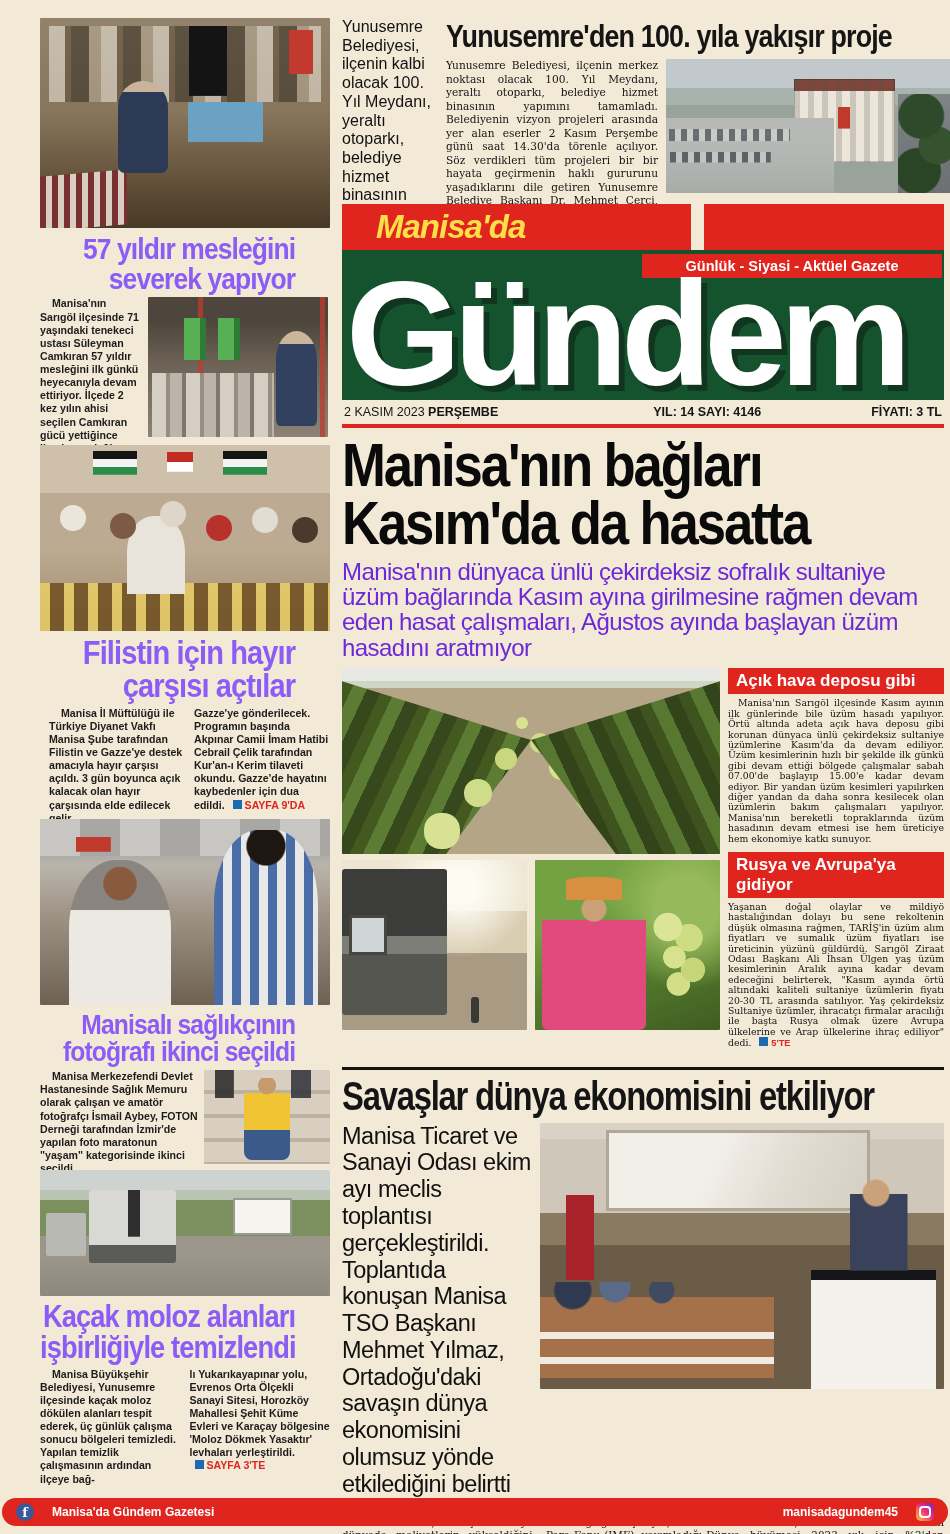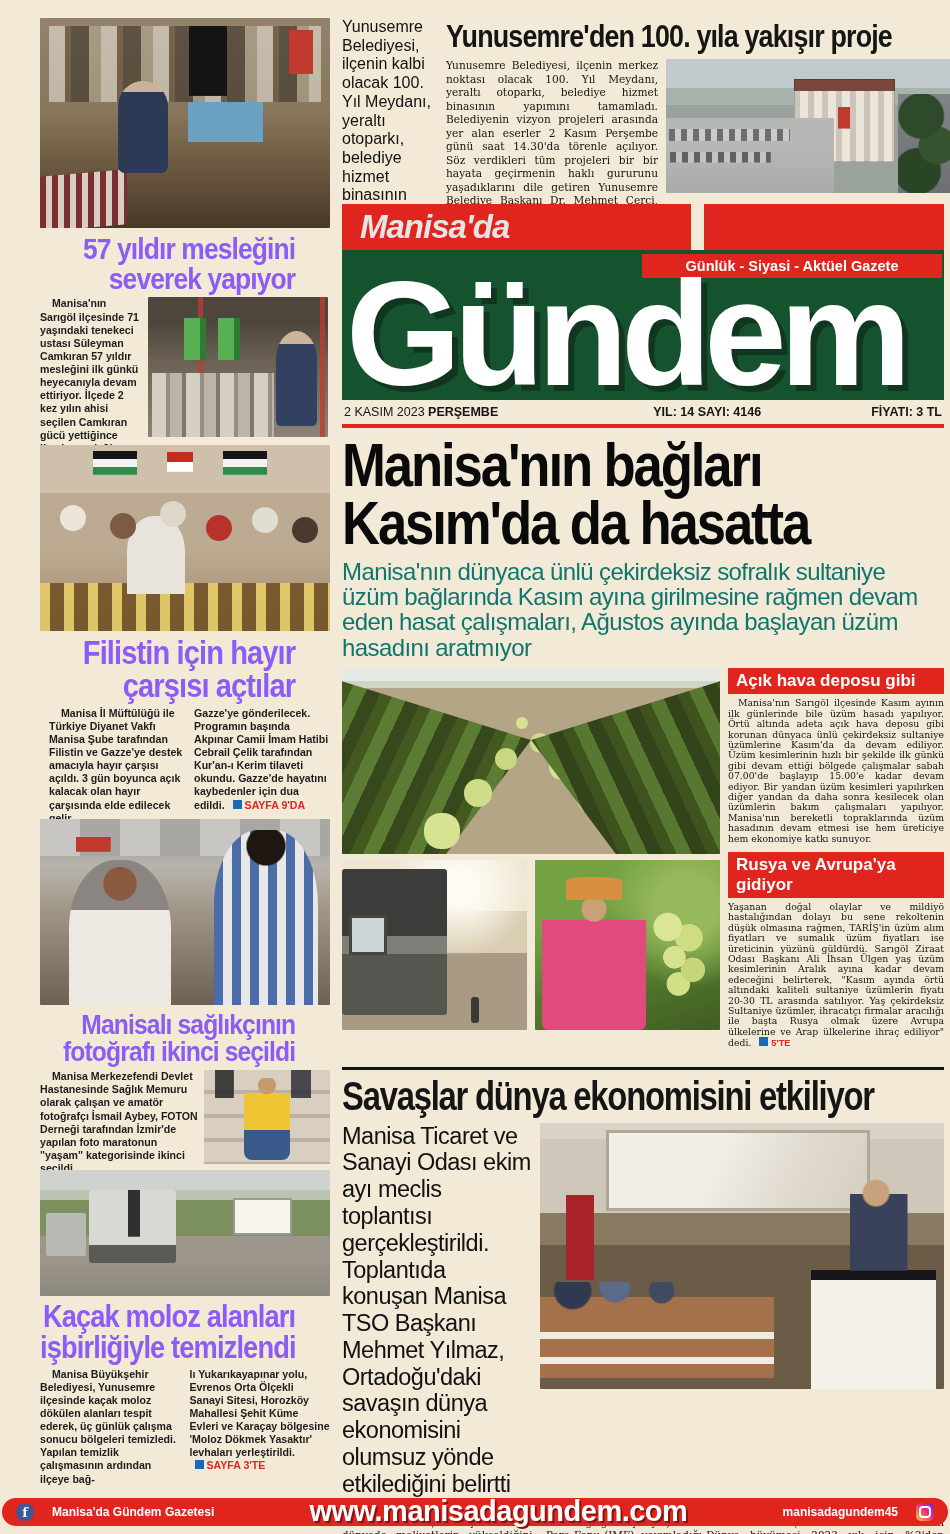--- a/index.html
+++ b/index.html
@@ -202,38 +202,38 @@
   .topstrip .rest{flex:1;}
   .topstrip h2{margin:0 0 4px;font-size:32px;font-weight:900;letter-spacing:-1px;white-space:nowrap;
     transform:scaleX(.84);transform-origin:left;}
   .topstrip .row{display:flex;gap:8px;}
   .topstrip .row .b-serif{width:212px;flex:0 0 212px;font-size:10.6px;line-height:1.28;text-align:justify;margin:0;}
 
   
   .masthead{margin-top:4px;position:relative;}
   .mh-red{height:46px;background:#e0251f;position:relative;display:flex;align-items:center;}
   .mh-red .notch{position:absolute;left:58%;top:0;width:13px;height:100%;background:#f2e9d6;}
-  .brandpre{font-size:33px;font-style:italic;font-weight:900;color:#e5e5e5;padding-left:18px;letter-spacing:-1px;}
+  .brandpre{font-size:33px;font-style:italic;font-weight:900;color:#fde047;padding-left:34px;letter-spacing:-1px;}
   .mh-blue{height:150px;background:#14532d;position:relative;overflow:visible;}
   .brand{position:absolute;left:4px;bottom:-8px;font-size:148px;font-weight:900;color:#fff;
     letter-spacing:-7px;line-height:1;text-shadow:6px 6px 0 rgba(15,15,15,.42);z-index:2;}
   .tagline{position:absolute;top:4px;right:2px;width:300px;height:24px;background:#e0251f;color:#fff;
     font-size:14.5px;font-weight:700;display:flex;align-items:center;justify-content:center;z-index:1;}
   .dateline{display:flex;align-items:center;height:24px;font-size:12.5px;padding:0 2px;}
   .dateline .d1{flex:1;}
   .dateline .d1 b{font-weight:900;}
   .dateline .d2{font-weight:900;margin-right:110px;}
   .dateline .d3{font-weight:900;}
   .redrule{height:4px;background:#e0251f;}
 
   
   .lead-hl{margin:8px 0 2px;}
   .lead-hl .ln{display:block;font-size:62px;font-weight:900;letter-spacing:-2.5px;line-height:.94;
     white-space:nowrap;transform:scaleX(.85);transform-origin:left;color:#0a0a0a;}
-  .deck{font-size:24px;line-height:1.06;font-weight:400;letter-spacing:-0.6px;color:#0f766e;margin:6px 0 8px;}
+  .deck{font-size:24px;line-height:1.06;font-weight:400;letter-spacing:-0.6px;color:#6d28d9;margin:6px 0 8px;}
 
   .leadrow{display:flex;gap:8px;}
   .leadphotos{width:378px;flex:0 0 378px;}
   .subphotos{display:flex;gap:8px;margin-top:6px;}
   .sidebar{flex:1;min-width:0;}
   .redbar{background:#e0251f;color:#fff;font-weight:700;font-size:17px;padding:3px 8px;margin:0 0 4px;}
   .sidebar .b-serif{font-size:9.3px;line-height:1.12;text-align:justify;margin:0 0 8px;}
   .sidebar .b-serif .ind{text-indent:10px;display:block;}
 
   
@@ -428,19 +428,18 @@
       </div>
 
     </div>
   </div>
 
   <div class="footer">
     <span class="fgrp">
       <span class="fb-ic"></span>
       <span>Manisa'da Gündem Gazetesi</span>
     </span>
-    <span class="website">www.manisadagundem.com</span>
     <span class="fgrp">
       <span>manisadagundem45</span>
       <span class="ig-ic"></span>
     </span>
   </div>
 </div>
 
 </body></html>

